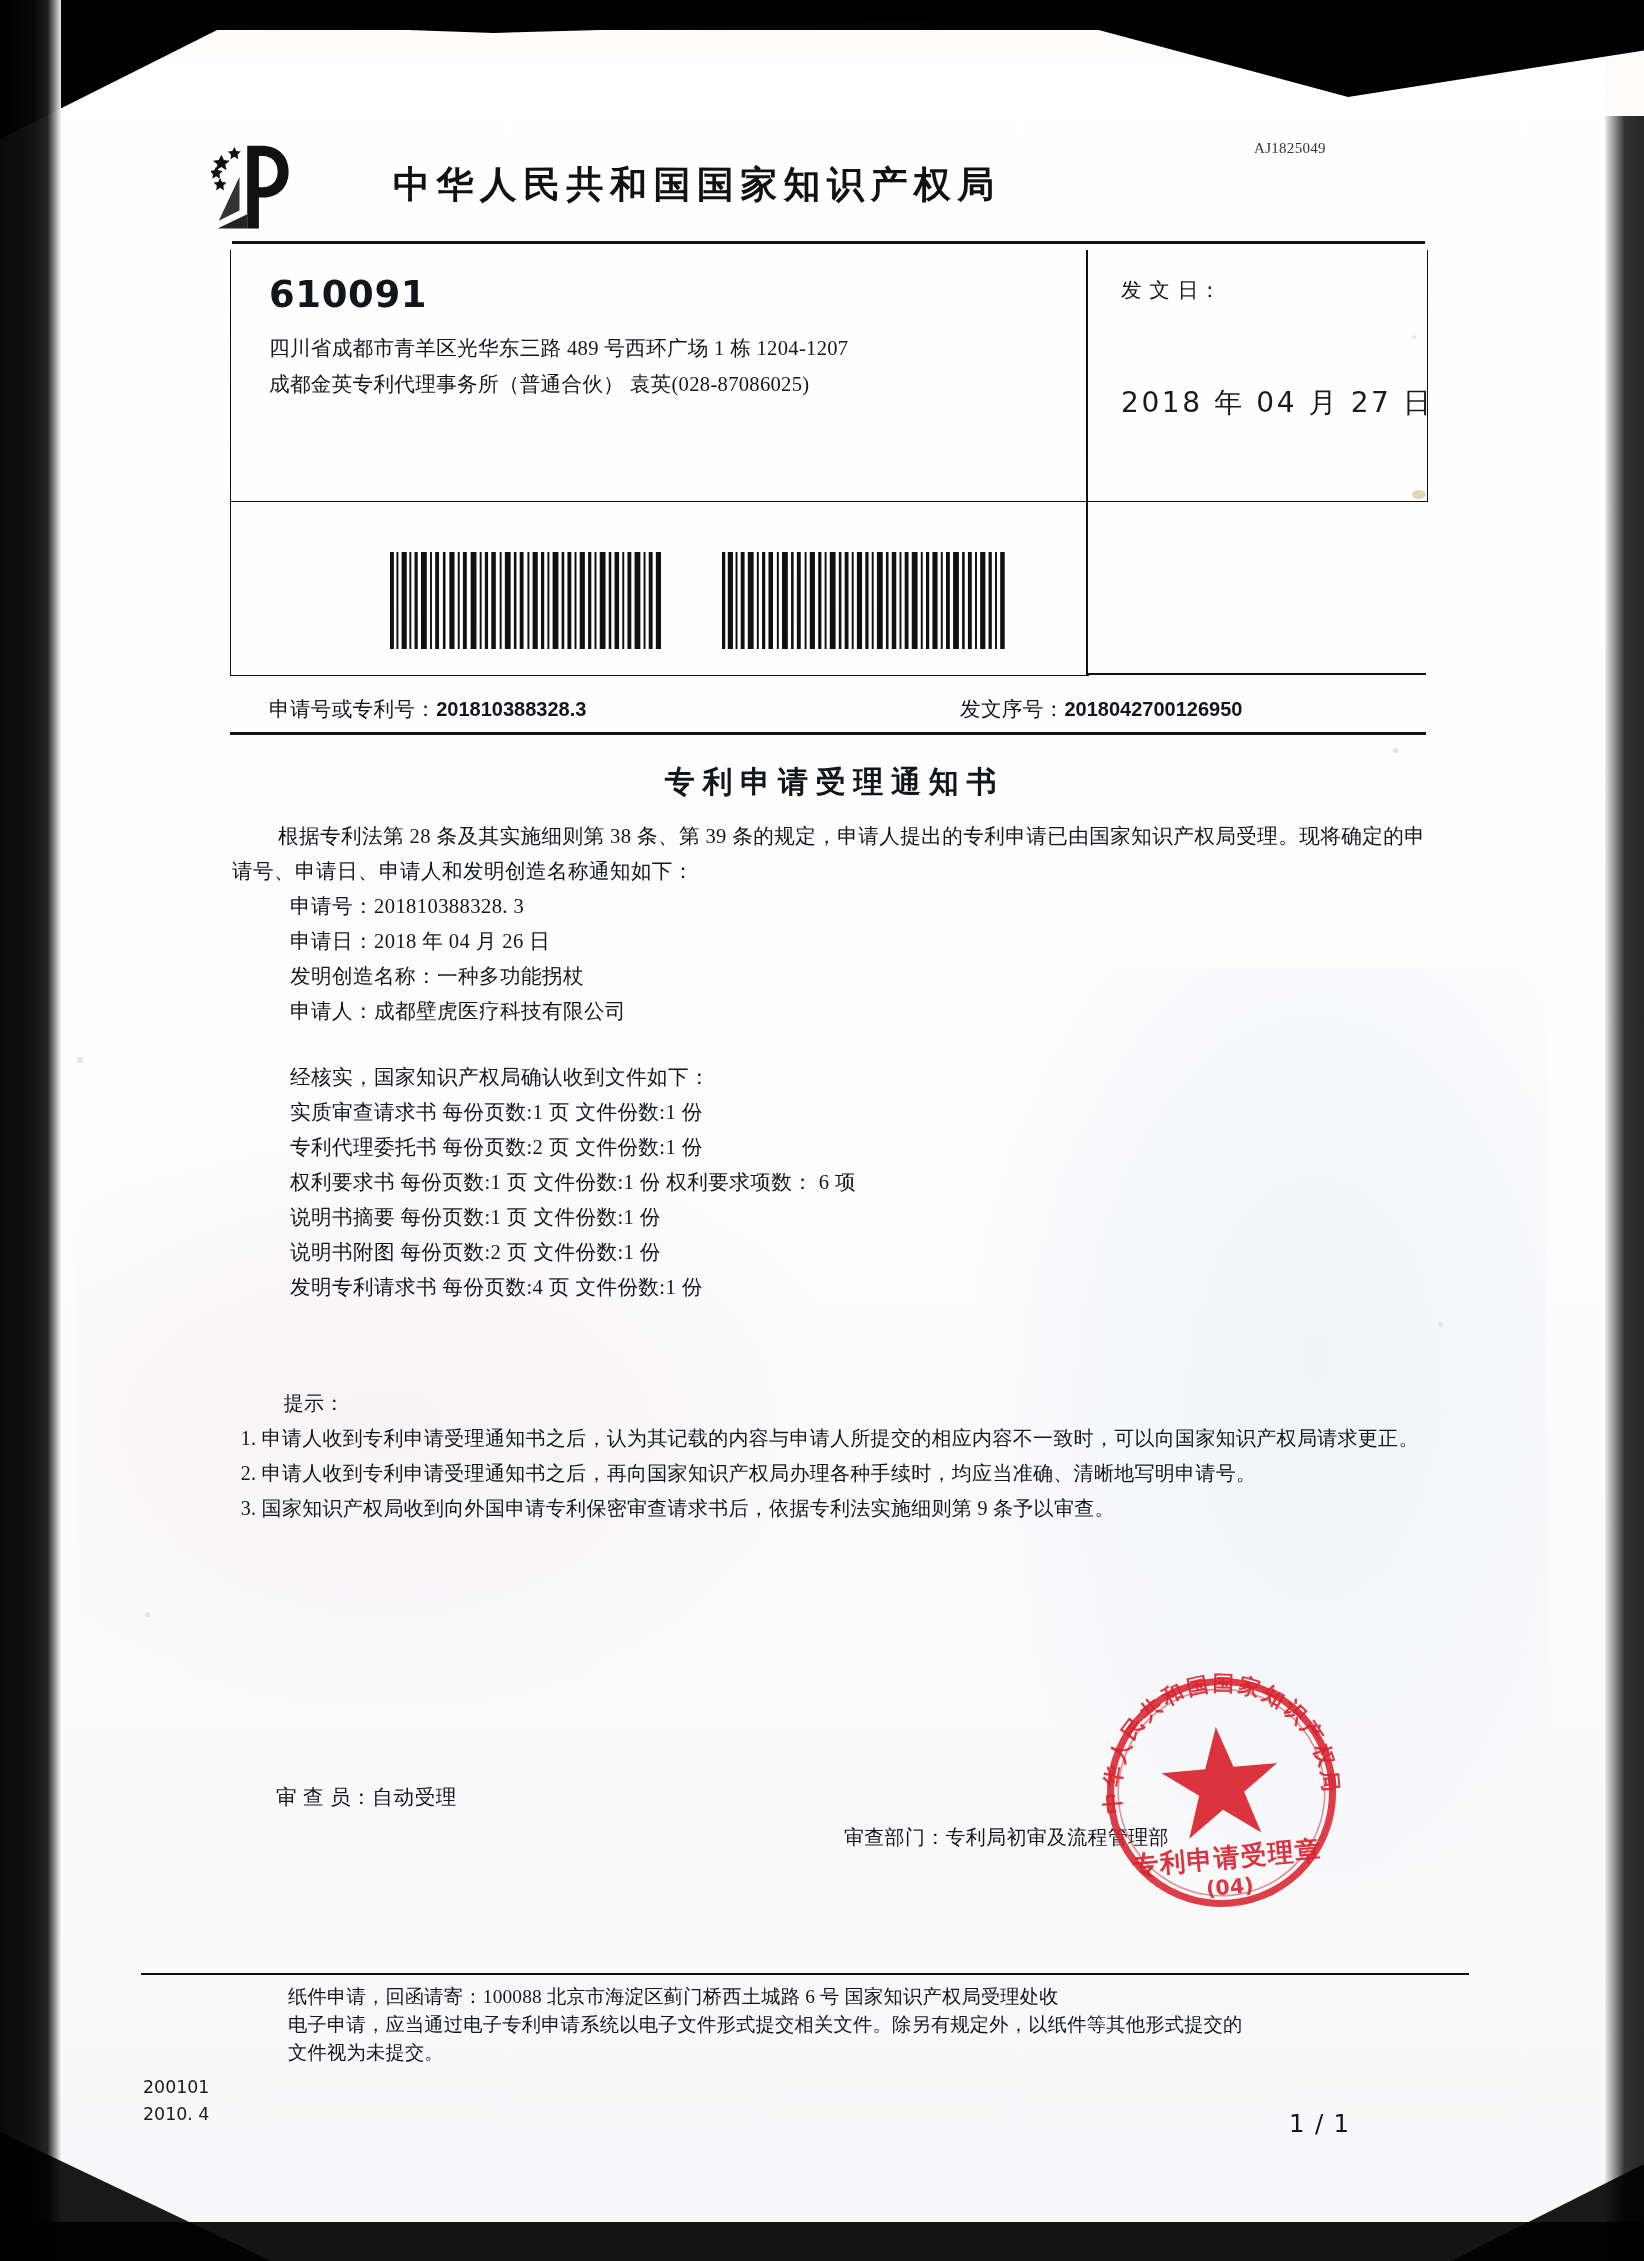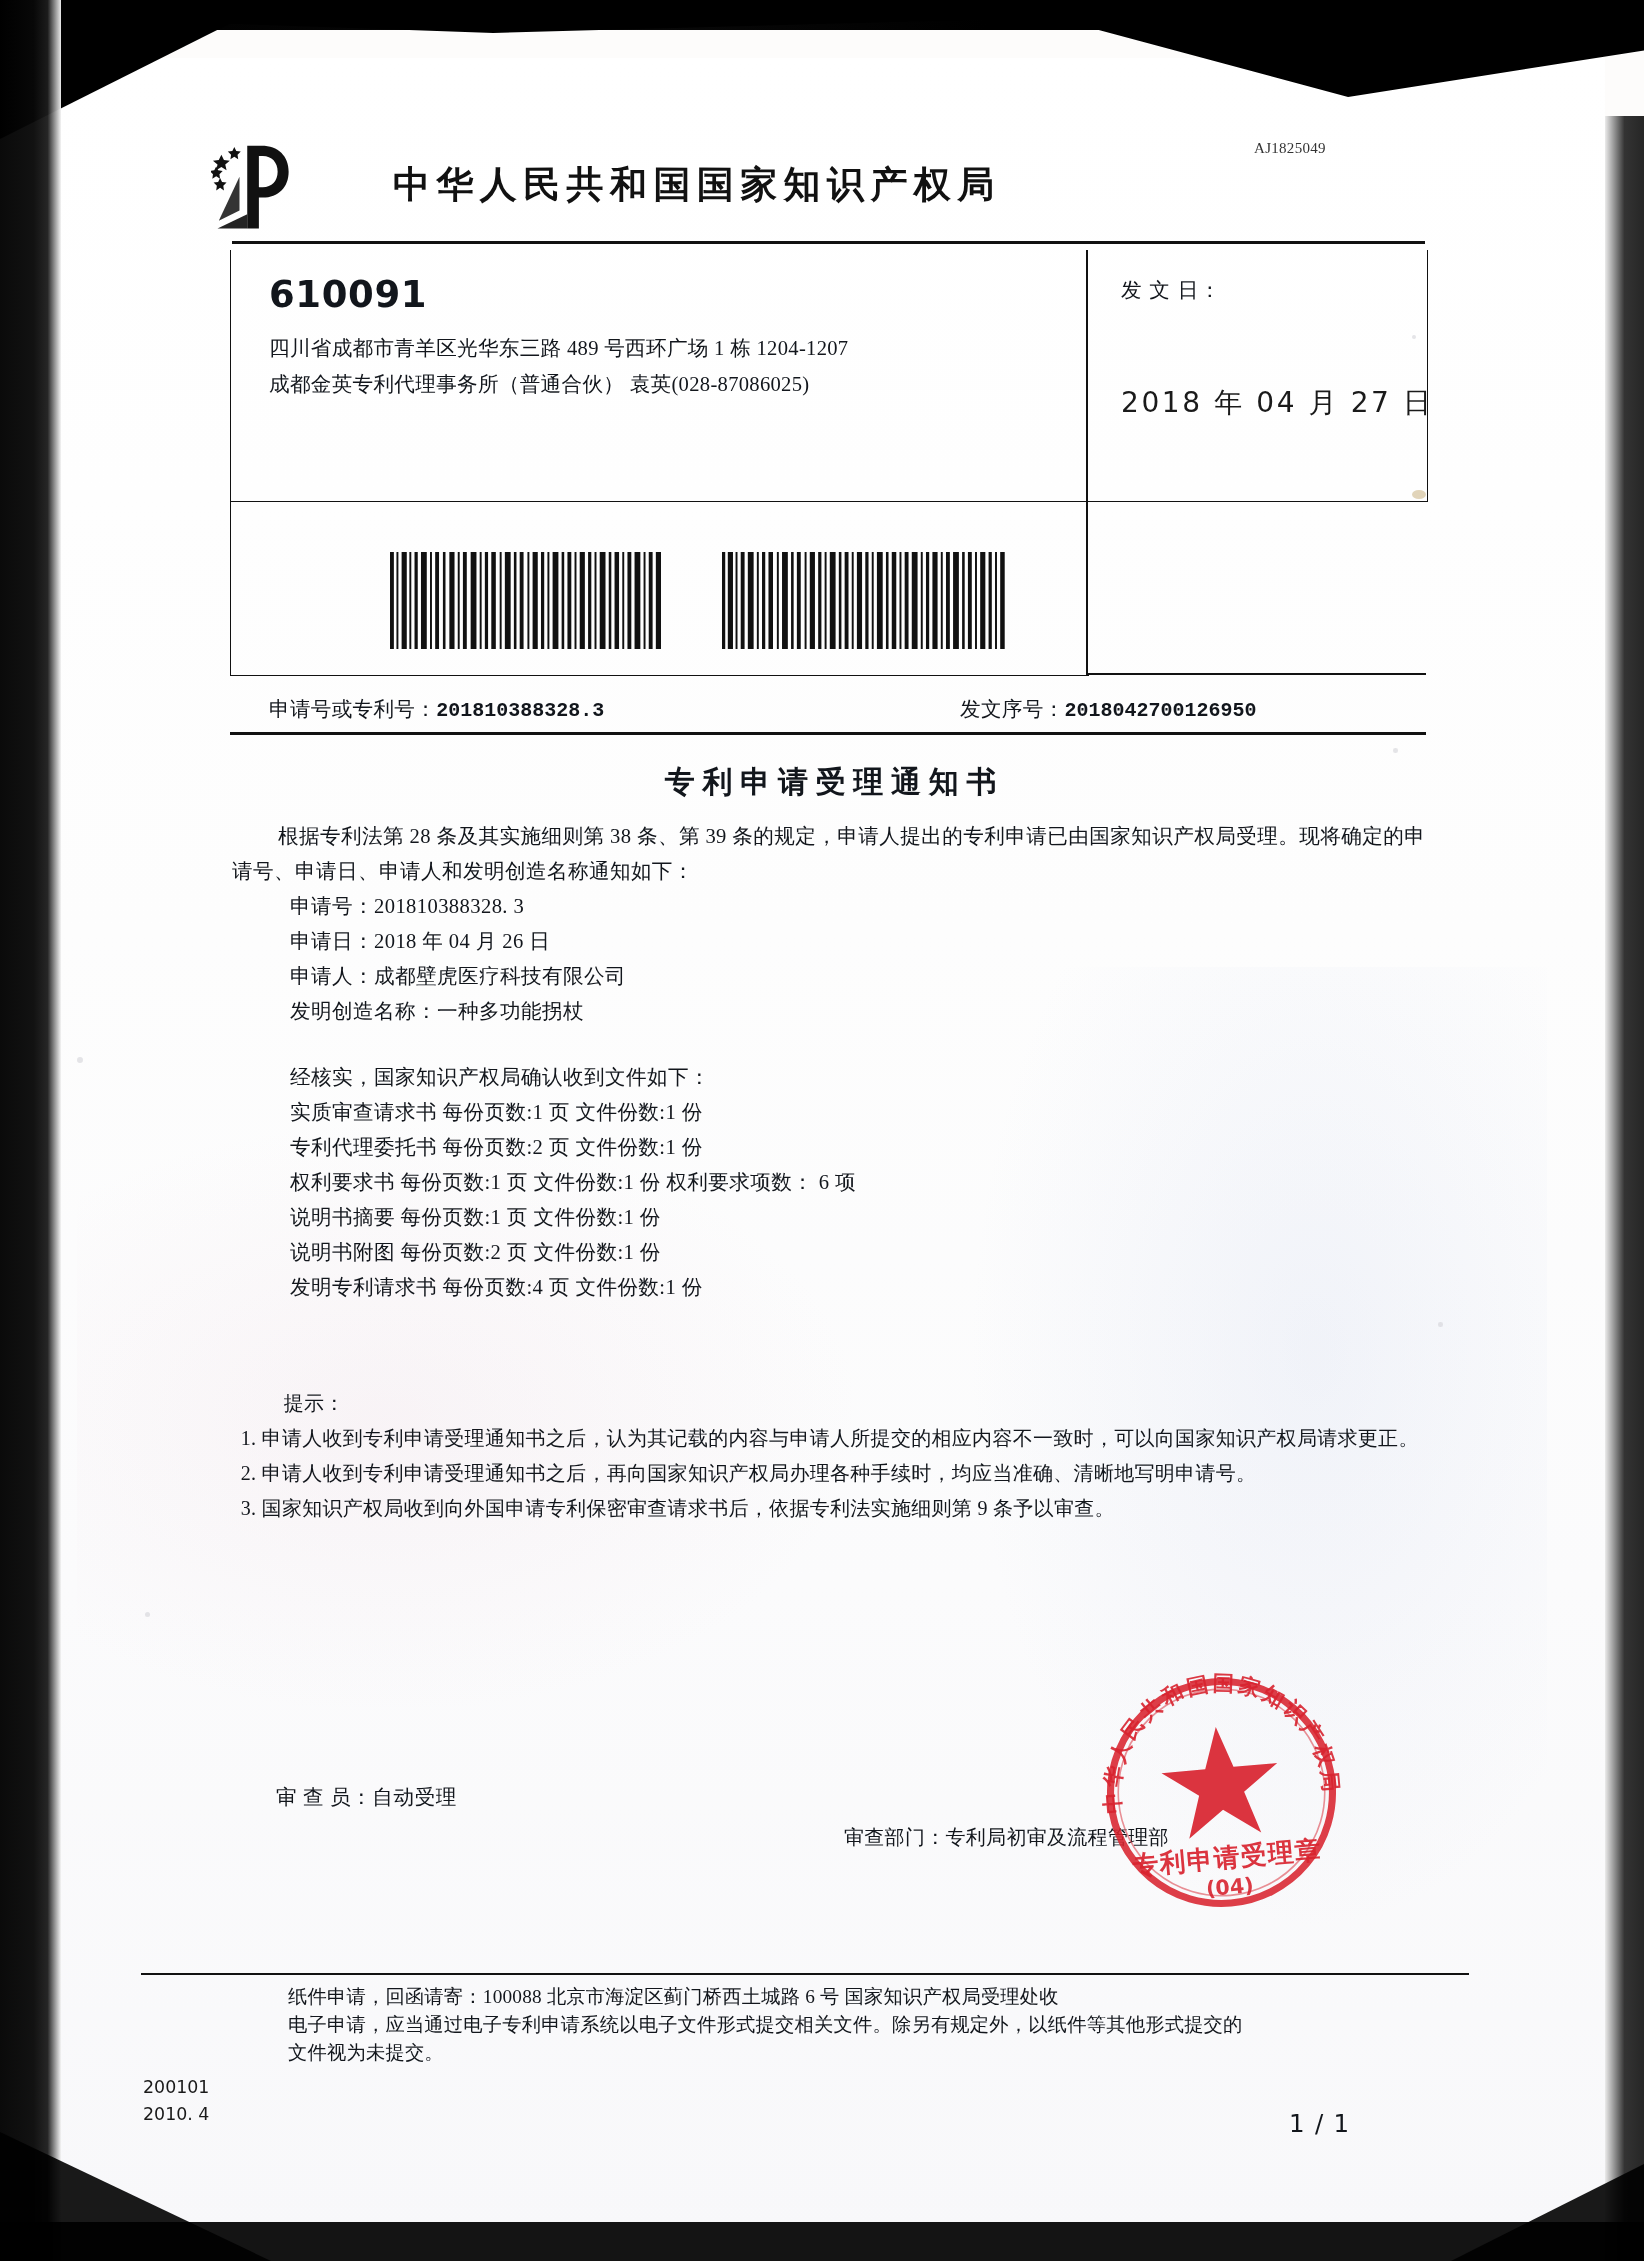--- a/index.html
+++ b/index.html
@@ -205,21 +205,21 @@
   #barcode2 { left: 529px; top: 426px; width: 284px; }
 
   
   #appnum {
     position: absolute;
     left: 76px; top: 569px;
     font-size: 20.6px;
     letter-spacing: 0.3px;
   }
   #appnum b, #sendnum b {
-    font-family: Liberation Mono, monospace;
+    font-family: Liberation Sans, sans-serif;
     font-weight: bold;
     font-size: 20px;
     letter-spacing: 0;
   }
   #sendnum {
     position: absolute;
     left: 767px; top: 569px;
     font-size: 20.6px;
     letter-spacing: 0.3px;
   }
@@ -507,24 +507,24 @@
     <div id="body-text">
       <div class="p-indent">根据专利法第 28 条及其实施细则第 38 条、第 39 条的规定，申请人提出的专利申请已由国家知识产权局受理。现将确定的申请号、申请日、申请人和发明创造名称通知如下：</div>
 
       <div class="ind">
         <span>申请号：</span><span>201810388328. 3</span>
       </div>
       <div class="ind">
         <span>申请日：</span><span>2018 年 04 月 26 日</span>
       </div>
       <div class="ind">
-        <span>申请人：</span><span>成都壁虎医疗科技有限公司</span>
+        <span>发明创造名称：</span><span>一种多功能拐杖</span>
       </div>
       <div class="ind">
-        <span>发明创造名称：</span><span>一种多功能拐杖</span>
+        <span>申请人：</span><span>成都壁虎医疗科技有限公司</span>
       </div>
 
       <div class="gap"></div>
 
       <div class="ind">经核实，国家知识产权局确认收到文件如下：</div>
       <div class="ind">实质审查请求书 每份页数:1 页 文件份数:1 份</div>
       <div class="ind">专利代理委托书 每份页数:2 页 文件份数:1 份</div>
       <div class="ind">权利要求书 每份页数:1 页  文件份数:1 份  权利要求项数：  6 项</div>
       <div class="ind">说明书摘要 每份页数:1 页  文件份数:1 份</div>
       <div class="ind">说明书附图 每份页数:2 页  文件份数:1 份</div>

